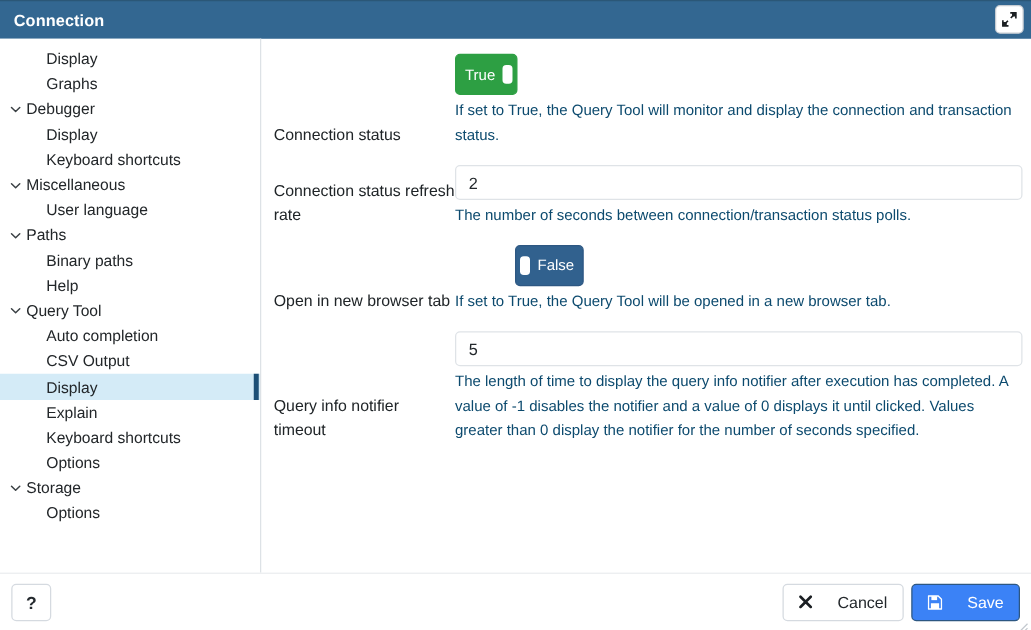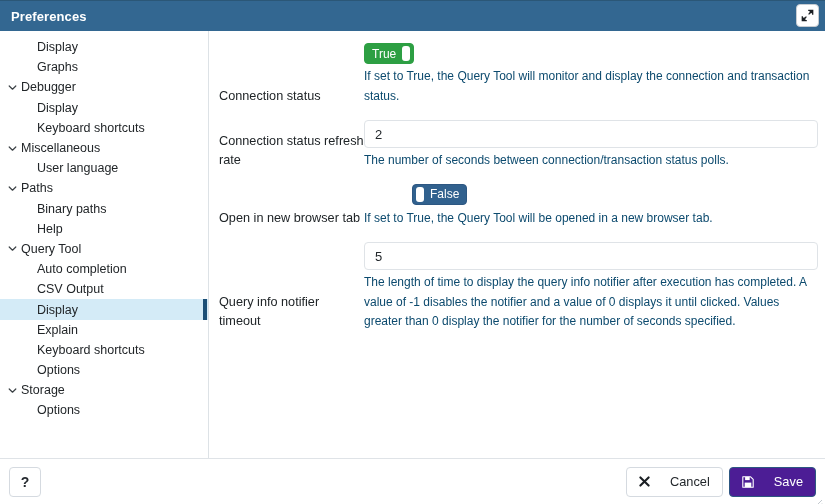--- a/index.html
+++ b/index.html
@@ -155,21 +155,21 @@
     margin: 3px 0 0 0;
     max-width: 450px;
   }
   .help-text.wide { max-width: 462px; }
 
   
   .toggle {
     display: inline-flex;
     align-items: center;
     border-radius: 4px;
-    height: 21px;
+    height: 33px;
     box-sizing: border-box;
     cursor: pointer;
     overflow: hidden;
     user-select: none;
   }
   .toggle .tg-text {
     font-size: 12px;
     color: #ffffff;
     line-height: 1;
     padding: 0 6px;
@@ -256,41 +256,41 @@
     cursor: pointer;
     box-sizing: border-box;
     white-space: nowrap;
   }
   .btn-cancel {
     background: #ffffff;
     border: 1px solid #d5dae0;
     color: #23282c;
   }
   .btn-save {
-    background: #4c1d95;
+    background: #3b82f6;
     border: 1px solid #2d5782;
     color: #ffffff;
     text-align: right;
   }
   .btn svg { display: block; }
   .resize-grip {
     position: absolute;
     right: 2px;
     bottom: 1px;
     width: 10px;
     height: 10px;
   }
 </style>
 </head>
 <body>
 
 <div class="window">
 
   <div class="titlebar">
-    <div class="titlebar-title">Preferences</div>
+    <div class="titlebar-title">Connection</div>
     <div class="titlebar-actions">
       <div class="icon-btn">
         <span>
           <svg width="13" height="13" viewBox="0 0 13 13">
             <path d="M7.2 1.3 H11.7 V5.8" fill="none" stroke="#1b1f23" stroke-width="1.3"></path>
             <path d="M11.5 1.5 L7.6 5.4" fill="none" stroke="#1b1f23" stroke-width="1.3"></path>
             <rect x="8.6" y="1.0" width="3.2" height="3.2" fill="#1b1f23"></rect>
             <path d="M5.8 11.7 H1.3 V7.2" fill="none" stroke="#1b1f23" stroke-width="1.3"></path>
             <path d="M1.5 11.5 L5.4 7.6" fill="none" stroke="#1b1f23" stroke-width="1.3"></path>
             <rect x="1.2" y="8.6" width="3.2" height="3.2" fill="#1b1f23"></rect>

